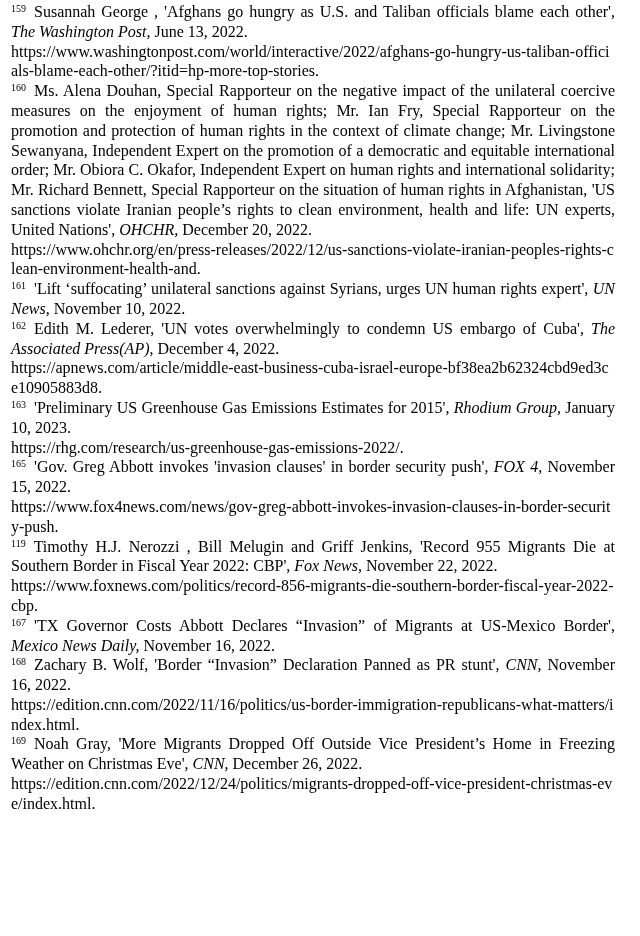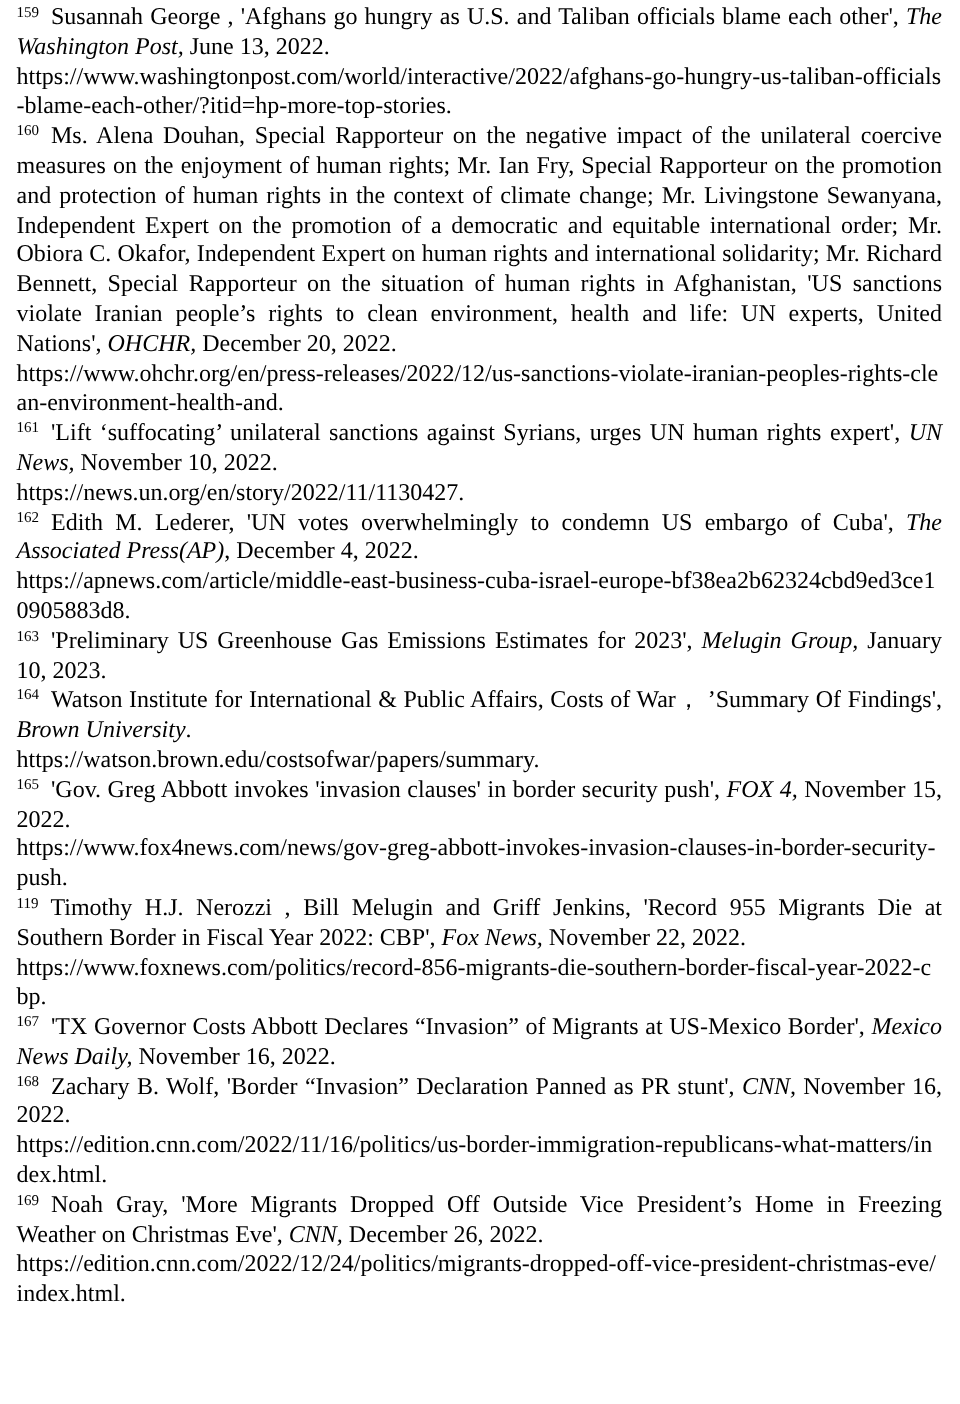--- a/index.html
+++ b/index.html
@@ -9,21 +9,21 @@
   }
   body {
     width: 640px;
     height: 936px;
     overflow: hidden;
   }
   .page {
     box-sizing: border-box;
     width: 640px;
     height: 936px;
-    padding: 2px 12px 0 11px;
+    padding: 2px 25px 0 11px;
     font-family: "Liberation Serif", "DejaVu Serif", serif;
     font-size: 16px;
     line-height: 19.8px;
     color: #000000;
     text-align: justify;
   }
   p.footnote {
     margin: 0;
     padding: 0;
   }
@@ -43,27 +43,26 @@
   }
 </style>
 </head>
 <body>
 
 <div class="page" id="page">
   <p class="footnote"><sup class="fn-num">159</sup><span class="fn-body"><span>Susannah George , 'Afghans go hungry as U.S. and Taliban officials blame each other', </span><em>The Washington Post,</em><span> June 13, 2022.</span></span><br><span class="fn-url">https://www.washingtonpost.com/world/interactive/2022/afghans-go-hungry-us-taliban-officials-blame-each-other/?itid=hp-more-top-stories.</span></p>
 
   <p class="footnote"><sup class="fn-num">160</sup><span class="fn-body"><span>Ms. Alena Douhan, Special Rapporteur on the negative impact of the unilateral coercive measures on the enjoyment of human rights; Mr. Ian Fry, Special Rapporteur on the promotion and protection of human rights in the context of climate change; Mr. Livingstone Sewanyana, Independent Expert on the promotion of a democratic and equitable international order; Mr. Obiora C. Okafor, Independent Expert on human rights and international solidarity; Mr. Richard Bennett, Special Rapporteur on the situation of human rights in Afghanistan, 'US sanctions violate Iranian people’s rights to clean environment, health and life: UN experts, United Nations', </span><em>OHCHR,</em><span> December 20, 2022.</span></span><br><span class="fn-url">https://www.ohchr.org/en/press-releases/2022/12/us-sanctions-violate-iranian-peoples-rights-clean-environment-health-and.</span></p>
 
-  <p class="footnote"><sup class="fn-num">161</sup><span class="fn-body"><span>'Lift ‘suffocating’ unilateral sanctions against Syrians, urges UN human rights expert', </span><em>UN News,</em><span> November 10, 2022.</span></span><br><span class="fn-url">https://news.un.org/en/story/2022/11/1130427.</span></p>
+  <p class="footnote"><sup class="fn-num">161</sup><span class="fn-body"><span>'Lift ‘suffocating’ unilateral sanctions against Syrians, urges UN human rights expert', </span><em>UN News,</em><span> November 10, 2022.</span></span><br></p>
 
   <p class="footnote"><sup class="fn-num">162</sup><span class="fn-body"><span>Edith M. Lederer, 'UN votes overwhelmingly to condemn US embargo of Cuba', </span><em>The Associated Press(AP)</em><span>, December 4, 2022.</span></span><br><span class="fn-url">https://apnews.com/article/middle-east-business-cuba-israel-europe-bf38ea2b62324cbd9ed3ce10905883d8.</span></p>
 
-  <p class="footnote"><sup class="fn-num">163</sup><span class="fn-body"><span>'Preliminary US Greenhouse Gas Emissions Estimates for 2023', </span><em>Melugin Group,</em><span> January 10, 2023.</span></span><br></p>
+  <p class="footnote"><sup class="fn-num">163</sup><span class="fn-body"><span>'Preliminary US Greenhouse Gas Emissions Estimates for 2015', </span><em>Rhodium Group,</em><span> January 10, 2023.</span></span><br><span class="fn-url">https://rhg.com/research/us-greenhouse-gas-emissions-2022/.</span></p>
 
-  <p class="footnote"><sup class="fn-num">164</sup><span class="fn-body"><span>Watson Institute for International &amp; Public Affairs, Costs of War， ’Summary Of Findings', </span><em>Brown University</em><span>.</span></span><br><span class="fn-url">https://watson.brown.edu/costsofwar/papers/summary.</span></p>
 
   <p class="footnote"><sup class="fn-num">165</sup><span class="fn-body"><span>'Gov. Greg Abbott invokes 'invasion clauses' in border security push', </span><em>FOX 4,</em><span> November 15, 2022.</span></span><br><span class="fn-url">https://www.fox4news.com/news/gov-greg-abbott-invokes-invasion-clauses-in-border-security-push.</span></p>
 
   <p class="footnote"><sup class="fn-num">119</sup><span class="fn-body"><span>Timothy H.J. Nerozzi , Bill Melugin and Griff Jenkins, 'Record 955 Migrants Die at Southern Border in Fiscal Year 2022: CBP', </span><em>Fox News,</em><span> November 22, 2022.</span></span><br><span class="fn-url">https://www.foxnews.com/politics/record-856-migrants-die-southern-border-fiscal-year-2022-cbp.</span></p>
 
   <p class="footnote"><sup class="fn-num">167</sup><span class="fn-body"><span>'TX Governor Costs Abbott Declares “Invasion” of Migrants at US-Mexico Border', </span><em>Mexico News Daily,</em><span> November 16, 2022.</span></span><br></p>
 
   <p class="footnote"><sup class="fn-num">168</sup><span class="fn-body"><span>Zachary B. Wolf, 'Border “Invasion” Declaration Panned as PR stunt', </span><em>CNN,</em><span> November 16, 2022.</span></span><br><span class="fn-url">https://edition.cnn.com/2022/11/16/politics/us-border-immigration-republicans-what-matters/index.html.</span></p>
 
   <p class="footnote"><sup class="fn-num">169</sup><span class="fn-body"><span>Noah Gray, 'More Migrants Dropped Off Outside Vice President’s Home in Freezing Weather on Christmas Eve', </span><em>CNN,</em><span> December 26, 2022.</span></span><br><span class="fn-url">https://edition.cnn.com/2022/12/24/politics/migrants-dropped-off-vice-president-christmas-eve/index.html.</span></p>

